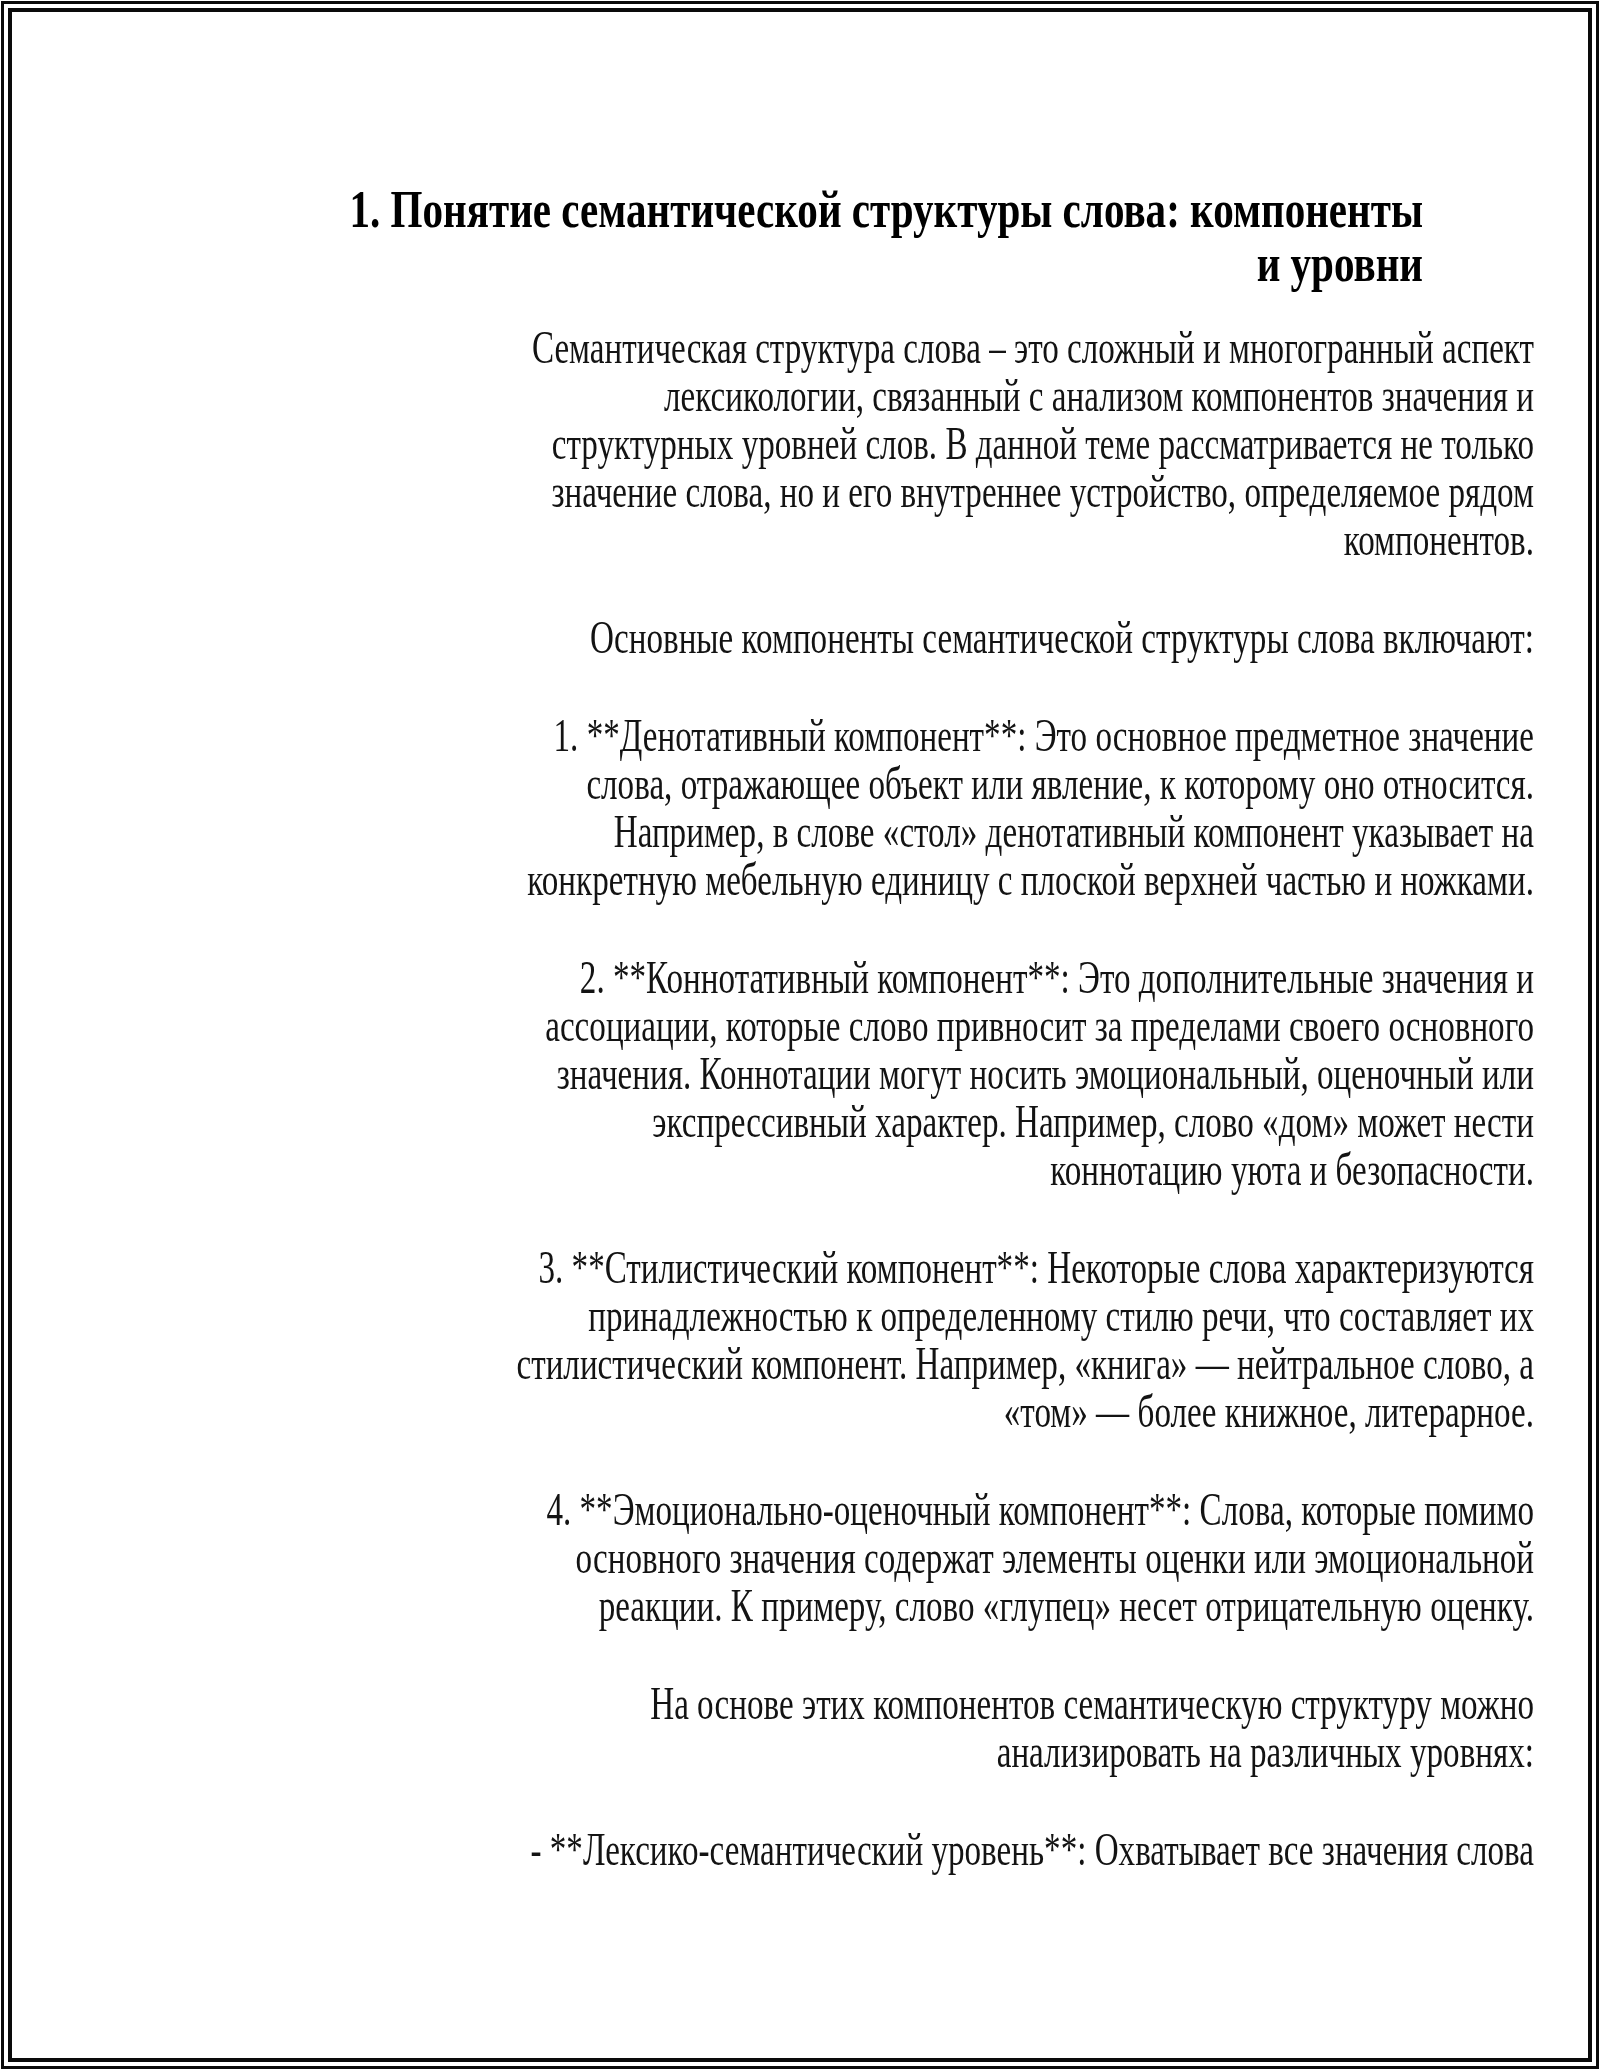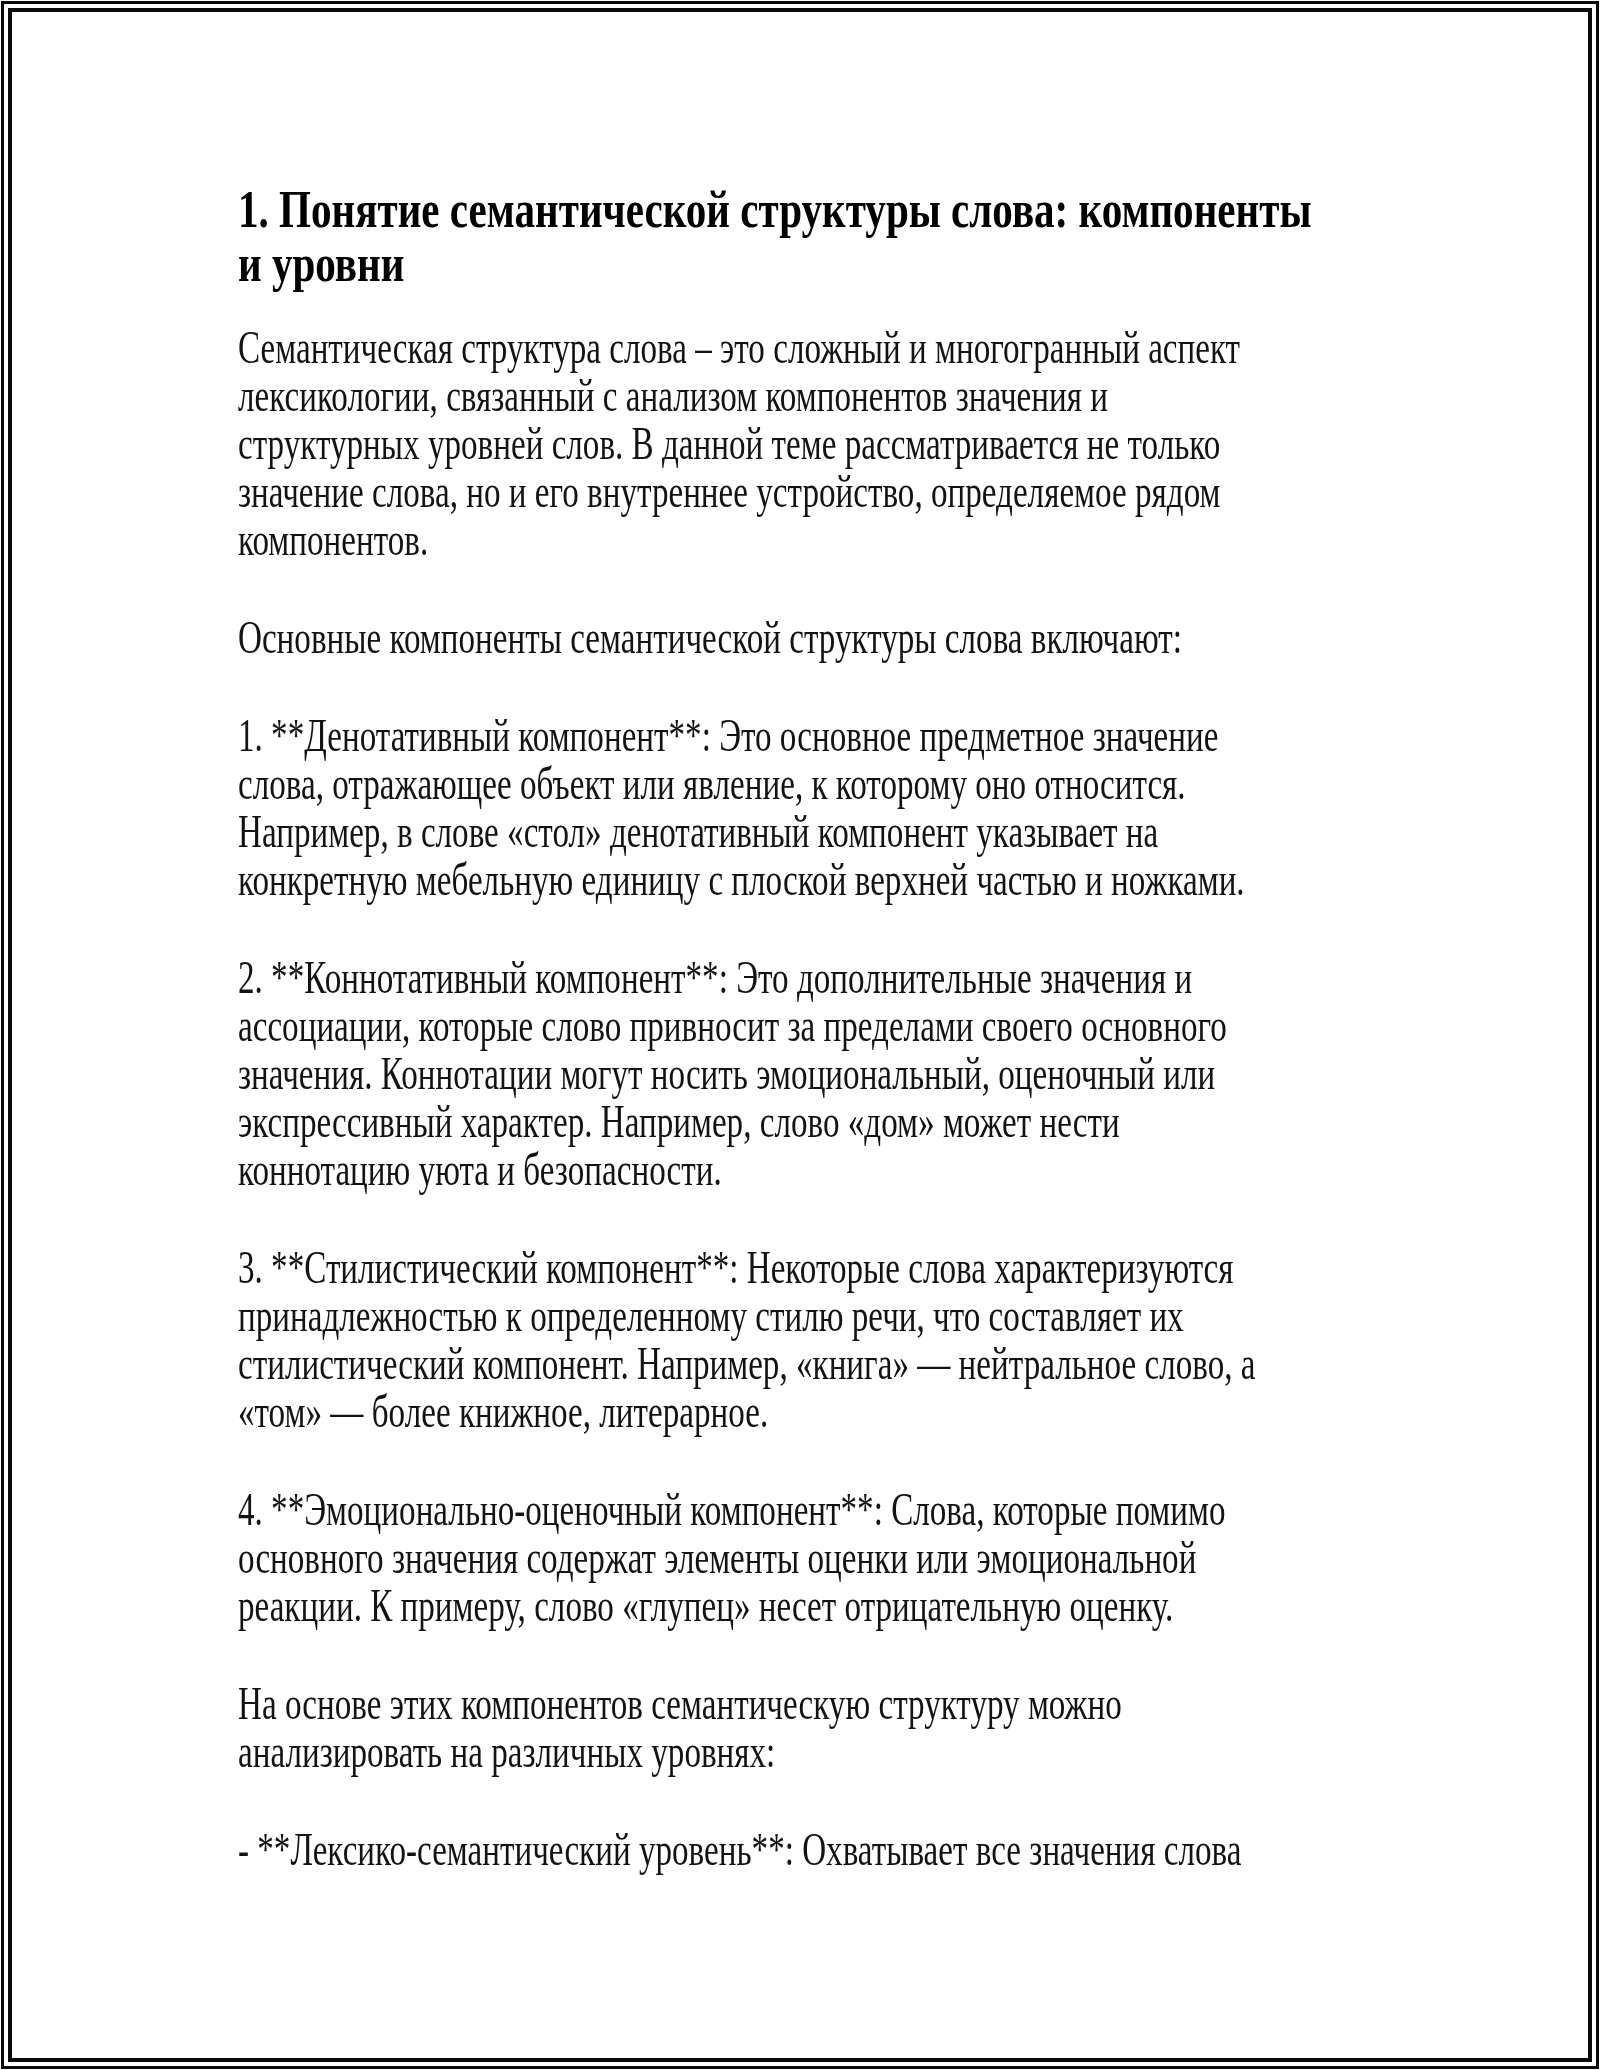--- a/index.html
+++ b/index.html
@@ -23,20 +23,21 @@
     position: absolute;
     inset: 8px;
     border: 4px solid #0a0a0a;
     pointer-events: none;
   }
   .content {
     position: absolute;
     left: 238px;
     top: 183px;
     width: 1120px;
+    text-align: right;
   }
   .title {
     margin: 0 0 33px 0;
     font-size: 52px;
     line-height: 54px;
     font-weight: 700;
     color: #000000;
     white-space: pre-line;
     width: 1500px;
     transform: scaleX(0.79);

